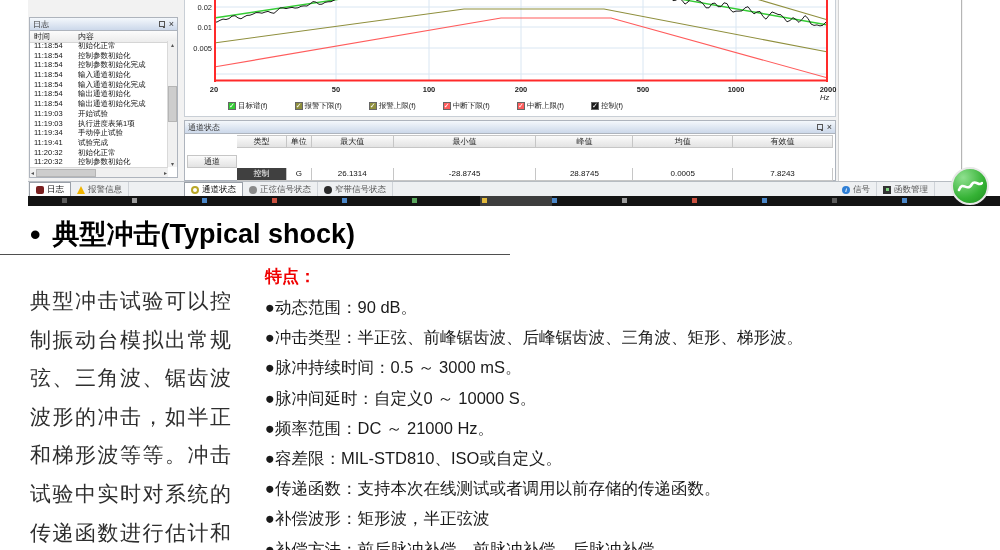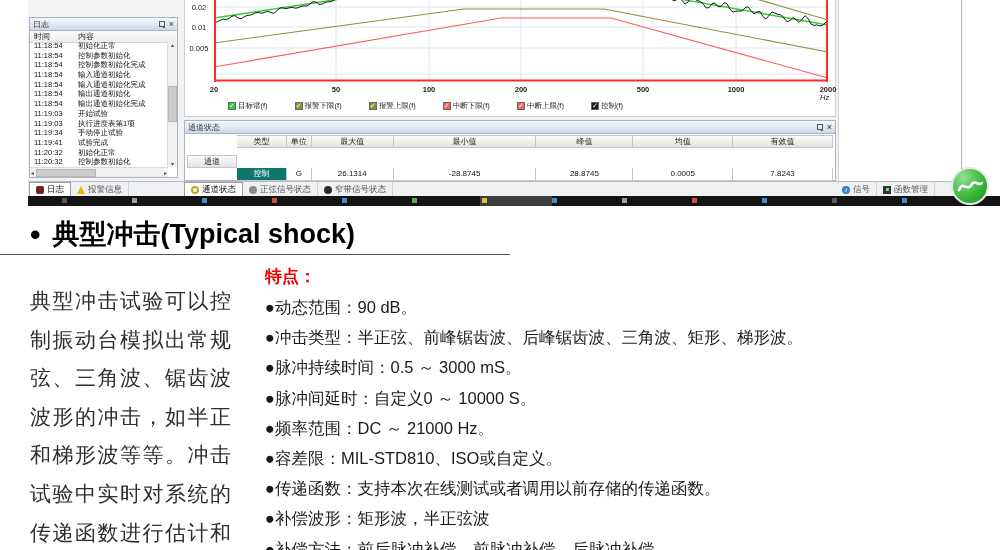--- a/index.html
+++ b/index.html
@@ -27,40 +27,40 @@
     display:flex;flex-direction:column;align-items:center;justify-content:space-between;font-size:6px;color:#555;}
   .vsb .thumb{width:7px;height:34px;background:#cdcdcd;border:1px solid #b5b5b5;}
   .hsb{position:absolute;left:0;right:9px;bottom:0;height:10px;background:#f0f0f0;border-top:1px solid #d9d9d9;
     display:flex;align-items:center;justify-content:space-between;font-size:6px;color:#555;padding:0 1px;box-sizing:border-box;}
   .hsb .thumb{height:6px;width:58px;background:#cdcdcd;border:1px solid #b5b5b5;margin-right:auto;margin-left:2px;}
 
   
   #chart-panel{left:184px;top:0;width:652px;height:117px;border:1px solid #c9cfd6;border-top:none;}
   #plot-wrap{position:absolute;left:29px;top:0;width:614px;height:82px;}
   #plot-wrap svg{position:absolute;left:0;top:0;}
-  .ylab{position:absolute;font-size:7.5px;color:#222;width:26px;text-align:center;left:1px;}
+  .ylab{position:absolute;font-size:7.5px;color:#222;width:26px;text-align:right;left:1px;}
   .xlab{position:absolute;top:85px;font-size:7.5px;color:#222;transform:translateX(-50%);font-weight:bold;}
   .xunit{position:absolute;top:93px;font-size:7.5px;color:#222;font-style:italic;}
   #legend{position:absolute;left:29px;top:101px;display:flex;gap:13px;}
   .leg-item{display:flex;align-items:center;gap:2px;font-size:7.5px;color:#222;padding-left:14px;}
   .leg-box{width:8px;height:8px;display:inline-flex;align-items:center;justify-content:center;
     color:#fff;font-size:7px;line-height:8px;border:1px solid #666;box-sizing:border-box;}
 
   
   #right-panel{left:838px;top:0;width:124px;height:196px;background:#fff;border-left:1px solid #d2d2d2;border-right:1px solid #b5b5b5;}
 
   
   #channel-panel{left:184px;top:120px;width:652px;height:61px;}
   .tbl{position:absolute;left:2px;right:2px;top:14px;}
   .trow{display:flex;}
   .tcell{box-sizing:border-box;border-right:1px solid #c6c6c6;border-bottom:1px solid #c6c6c6;
     font-size:8px;height:13px;line-height:12px;text-align:center;color:#111;overflow:hidden;}
   .thead .tcell{background:linear-gradient(#fbfbfb,#e3e3e3);border-top:1px solid #c6c6c6;color:#222;}
   .tcell.first{border-left:1px solid #c6c6c6;margin-top:20px;}
-  .tcell.sel{background:#0f766e;color:#fff;}
+  .tcell.sel{background:#404040;color:#fff;}
 
   
   #tabbar{position:absolute;left:28px;top:181px;width:935px;height:15px;background:#eef0f2;border-top:1px solid #b7bcc2;}
   .tabgrp{position:absolute;top:0;display:flex;height:100%;align-items:stretch;}
   .tab{display:flex;align-items:center;gap:3px;padding:0 6px;font-size:8.5px;color:#555;border-right:1px solid #cfd3d8;}
   .tab.active{background:#fff;border:1px solid #9aa0a8;border-bottom:none;color:#111;}
   .ticon{width:8px;height:8px;display:inline-flex;align-items:center;justify-content:center;flex:0 0 auto;}
   .log-icon{background:#7a1f1f;border-radius:2px;}
   .alarm-icon{width:0;height:0;border-left:4px solid transparent;border-right:4px solid transparent;border-bottom:8px solid #f0b400;}
   .channel-icon{background:#fff;border:2px solid #b9a728;border-radius:50%;box-sizing:border-box;}

